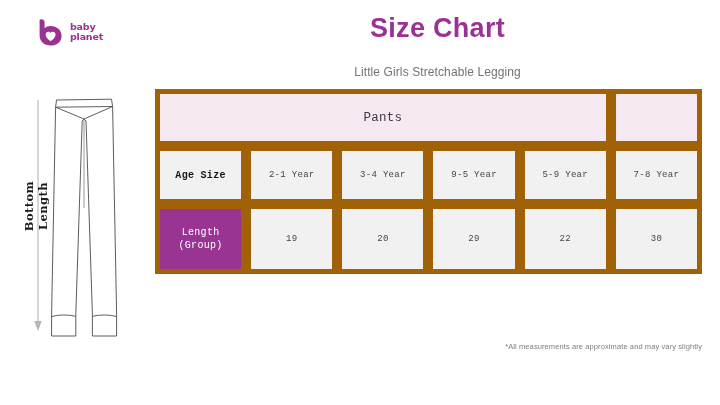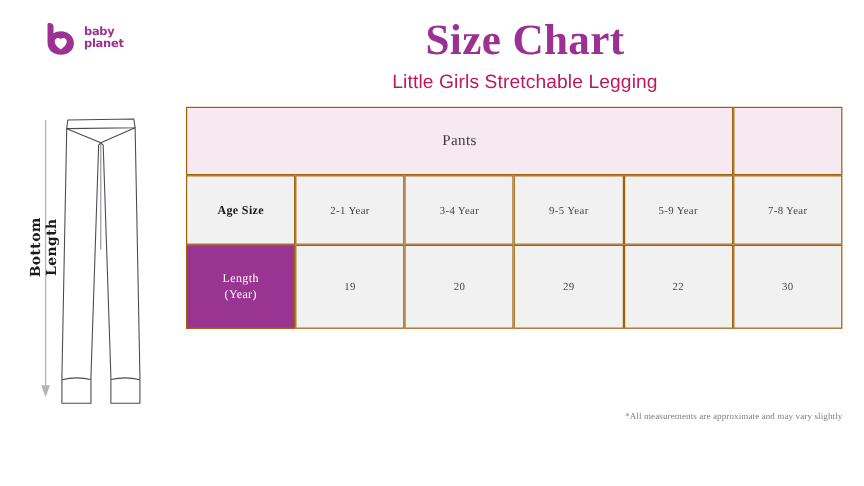--- a/index.html
+++ b/index.html
@@ -44,32 +44,32 @@
   }
 
   .title-block {
     position: absolute;
     left: 155px;
     top: 14px;
     width: 565px;
     text-align: center;
   }
   .chart-title {
-    font-family: Liberation Serif, serif;
-    font-weight: 700;
-    font-size: 36px;
+    font-family: Liberation Sans, sans-serif;
+    font-weight: 700;
+    font-size: 27px;
     color: #9B3293;
     letter-spacing: 0.3px;
     line-height: 1.08;
   }
   .chart-subtitle {
     font-family: "Liberation Sans", sans-serif;
-    font-size: 16px;
-    color: #be185d;
-    margin-top: 7px;
+    font-size: 12px;
+    color: #737373;
+    margin-top: 22px;
     letter-spacing: 0.1px;
   }
 
   
   .illustration {
     position: absolute;
     left: 18px;
     top: 88px;
     width: 136px;
     height: 262px;
@@ -95,24 +95,24 @@
     left: 155px;
     top: 89px;
     width: 547px;
     border-collapse: separate;
     border-spacing: 0;
     table-layout: fixed;
   }
   .size-table td {
     text-align: center;
     vertical-align: middle;
-    font-family: Liberation Serif, serif;
+    font-family: Liberation Mono, monospace;
     font-size: 9px;
     color: #44444d;
-    border: 1px solid #a16207;
+    border: 5px solid #a16207;
     background: #f1f1f1;
     letter-spacing: 0.3px;
   }
 
   .hdr-cell {
     background: #f7e9f2 !important;
     height: 57px;
     font-size: 12.5px !important;
     color: #3b3b44 !important;
     letter-spacing: 0.2px;
@@ -133,21 +133,21 @@
     color: #ffffff !important;
     font-weight: 400;
     font-size: 10px !important;
     line-height: 1.35;
   }
 
   .footnote {
     position: absolute;
     right: 18px;
     top: 342px;
-    font-family: Liberation Serif, serif;
+    font-family: Liberation Sans, sans-serif;
     font-size: 7.5px;
     color: #7c7c85;
     letter-spacing: 0.1px;
   }
 </style>
 </head>
 <body>
 
 <div class="header">
 
@@ -212,21 +212,21 @@
       <td class="row-cell">2-1 Year</td>
       <td class="row-cell">3-4 Year</td>
       <td class="row-cell">9-5 Year</td>
       <td class="row-cell">5-9 Year</td>
       <td class="row-cell">7-8 Year</td>
     </tr>
 
     <tr>
       <td class="row-tall label-cell label-purple">
         <div>Length</div>
-        <div>(Year)</div>
+        <div>(Group)</div>
       </td>
       <td class="row-tall">19</td>
       <td class="row-tall">20</td>
       <td class="row-tall">29</td>
       <td class="row-tall">22</td>
       <td class="row-tall">30</td>
     </tr>
   </tbody>
 </table>
 

